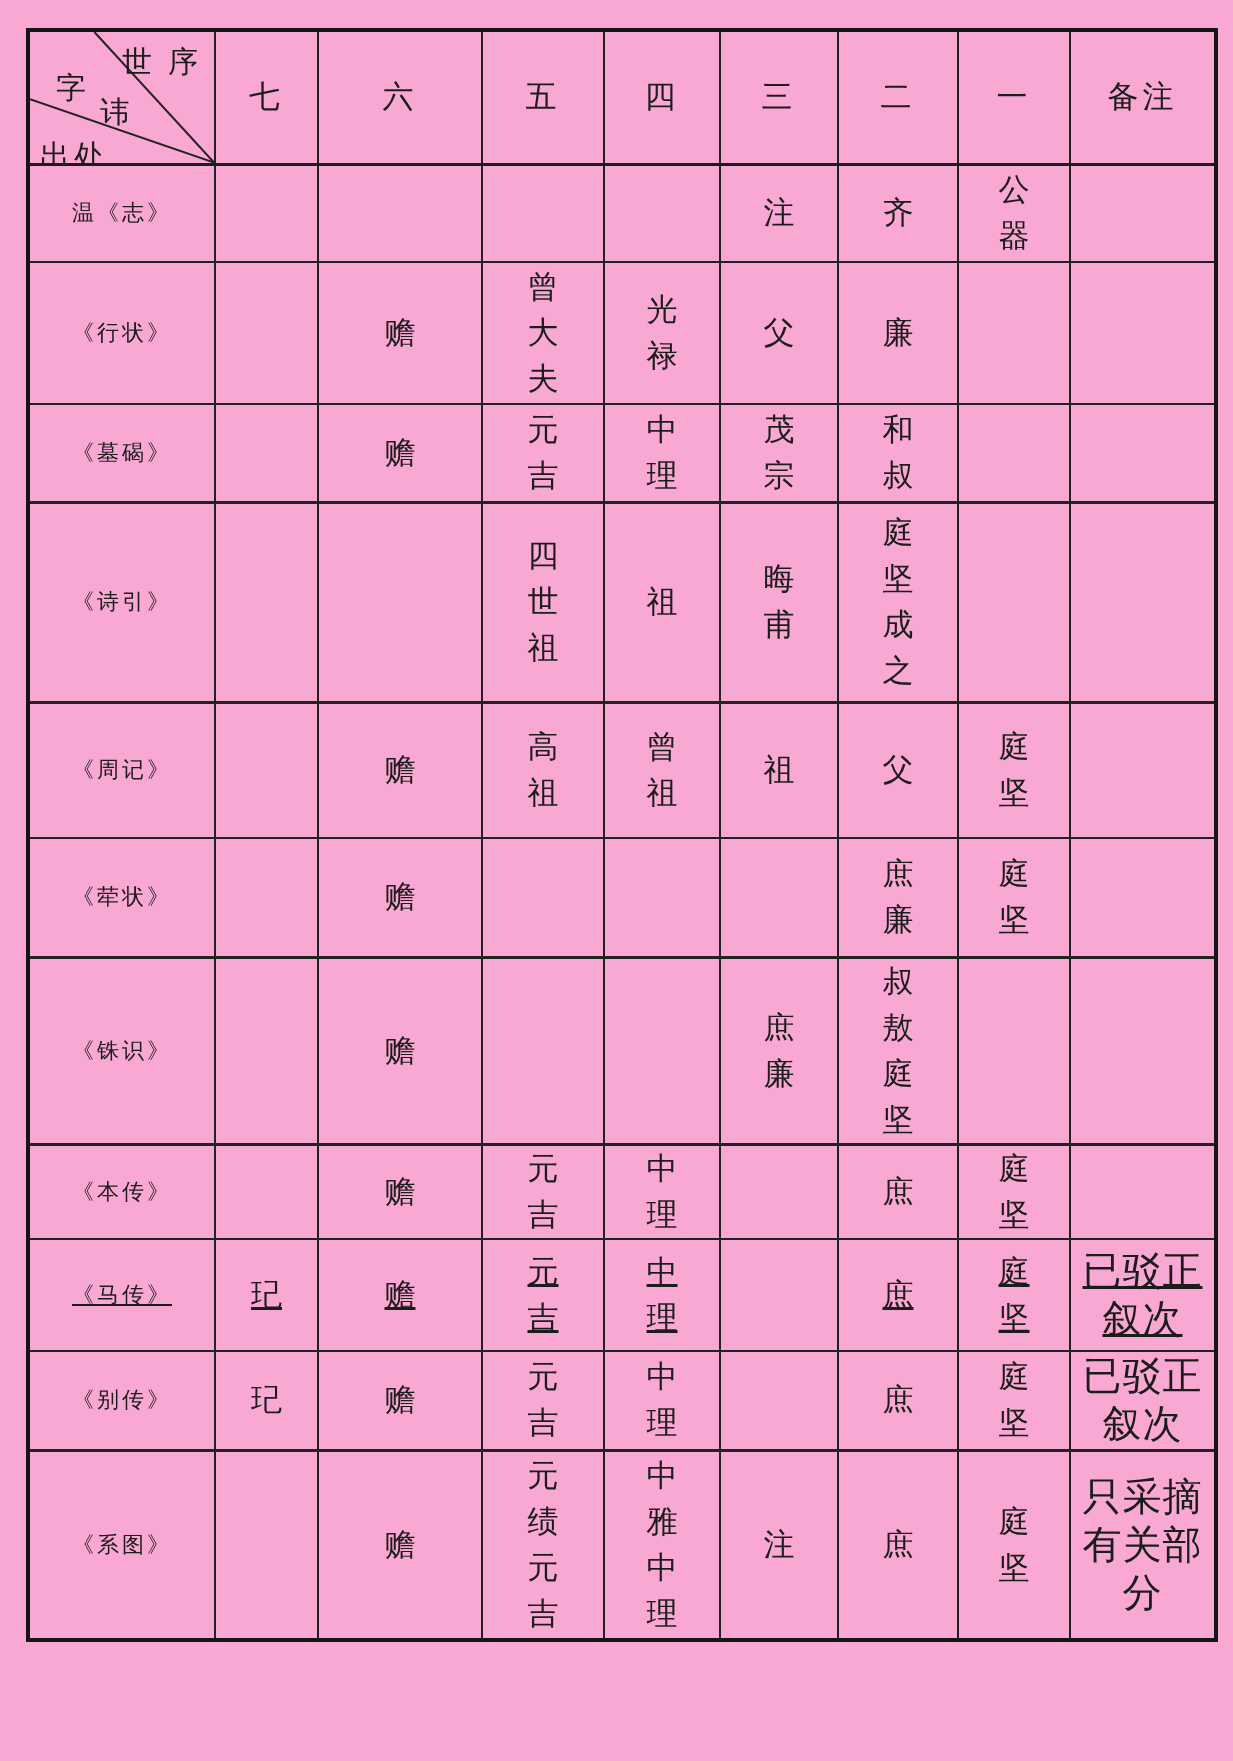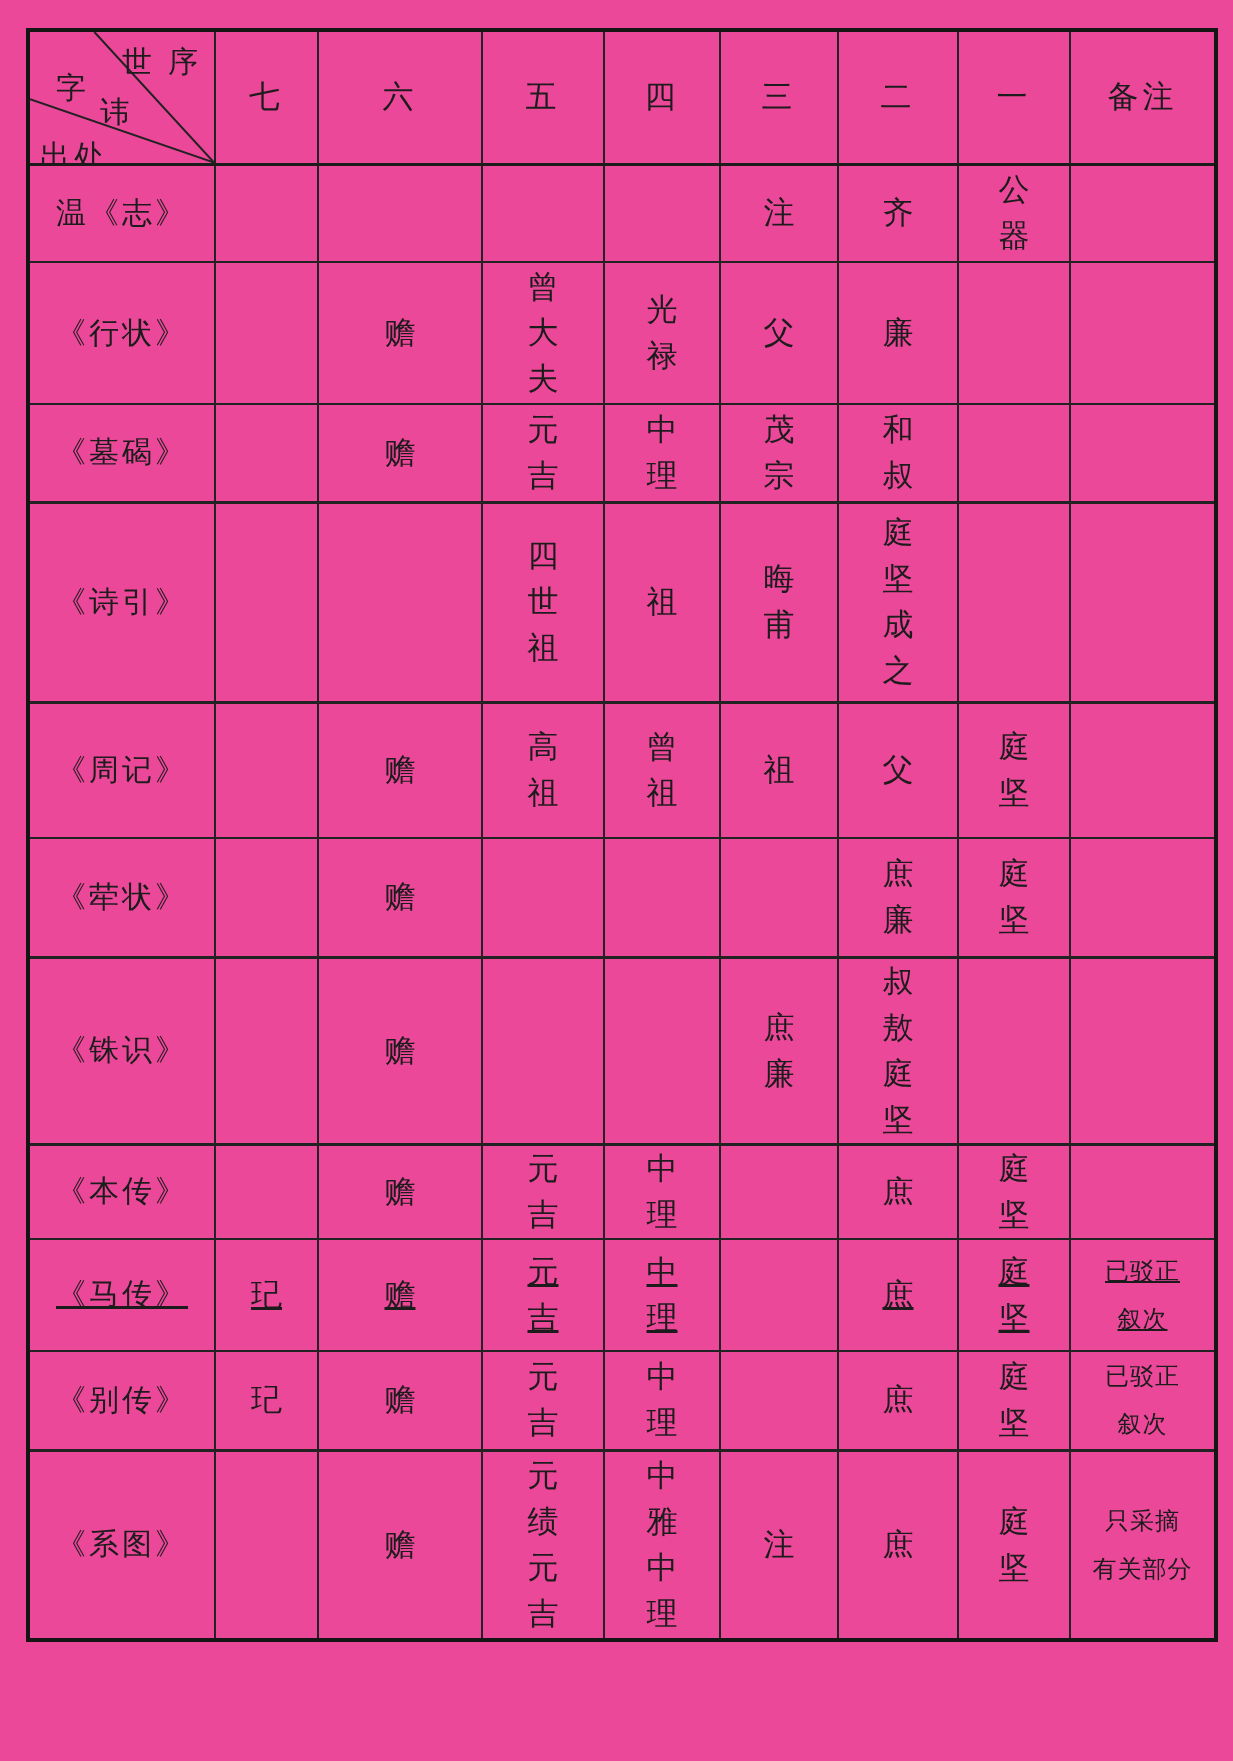--- a/index.html
+++ b/index.html
@@ -1,38 +1,38 @@
 <!DOCTYPE html>
 <html><head>
 <meta charset="utf-8">
 <style>
   html,body{margin:0;padding:0;}
   body{
     width:1233px;height:1761px;background:#ffffff;
     font-family:"Liberation Serif","DejaVu Serif",serif;
     color:#1c1c1c;
   }
-  .page{position:relative;width:1233px;height:1761px;background:#ec4899;overflow:hidden;}
+  .page{position:relative;width:1233px;height:1761px;background:#f9a8d4;overflow:hidden;}
   table.gen{
     position:absolute;left:26px;top:28px;
     width:1188px;border-collapse:collapse;table-layout:fixed;
     border:4px solid #151515;
   }
   td,th{
     border:2px solid #222;
     padding:0;margin:0;
     text-align:center;vertical-align:middle;
     font-weight:normal;
     overflow:hidden;
   }
   thead tr{height:134px;}
   th.colhead{font-size:31px;letter-spacing:4px;}
-  td.src{font-size:30px;letter-spacing:3px;}
+  td.src{font-size:22px;letter-spacing:3px;}
   td.c{font-size:31px;line-height:46px;white-space:pre-line;}
-  td.note{font-size:24px;line-height:48px;white-space:pre-line;letter-spacing:1px;}
+  td.note{font-size:39px;line-height:48px;white-space:pre-line;letter-spacing:1px;}
   thead th{border-bottom:3px solid #1c1c1c;}
   tbody tr:nth-child(1){height:98px;}
   tbody tr:nth-child(2){height:142px;}
   tbody tr:nth-child(3){height:98px;}
   tbody tr:nth-child(4){height:200px;}
   tbody tr:nth-child(5){height:136px;}
   tbody tr:nth-child(6){height:119px;}
   tbody tr:nth-child(7){height:187px;}
   tbody tr:nth-child(8){height:80px;}
   tbody tr:nth-child(9){height:112px;text-decoration:underline;}

